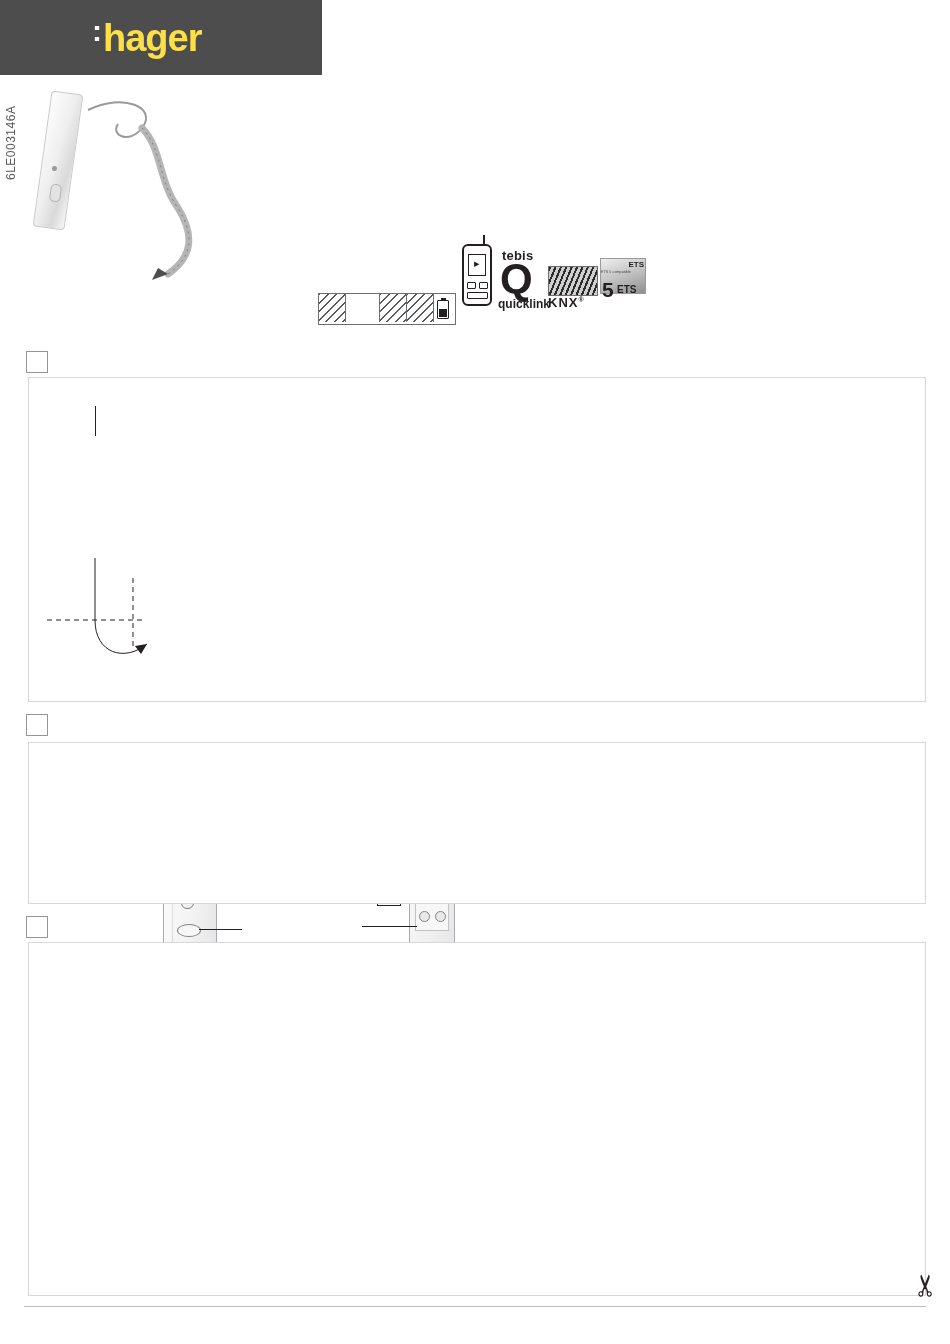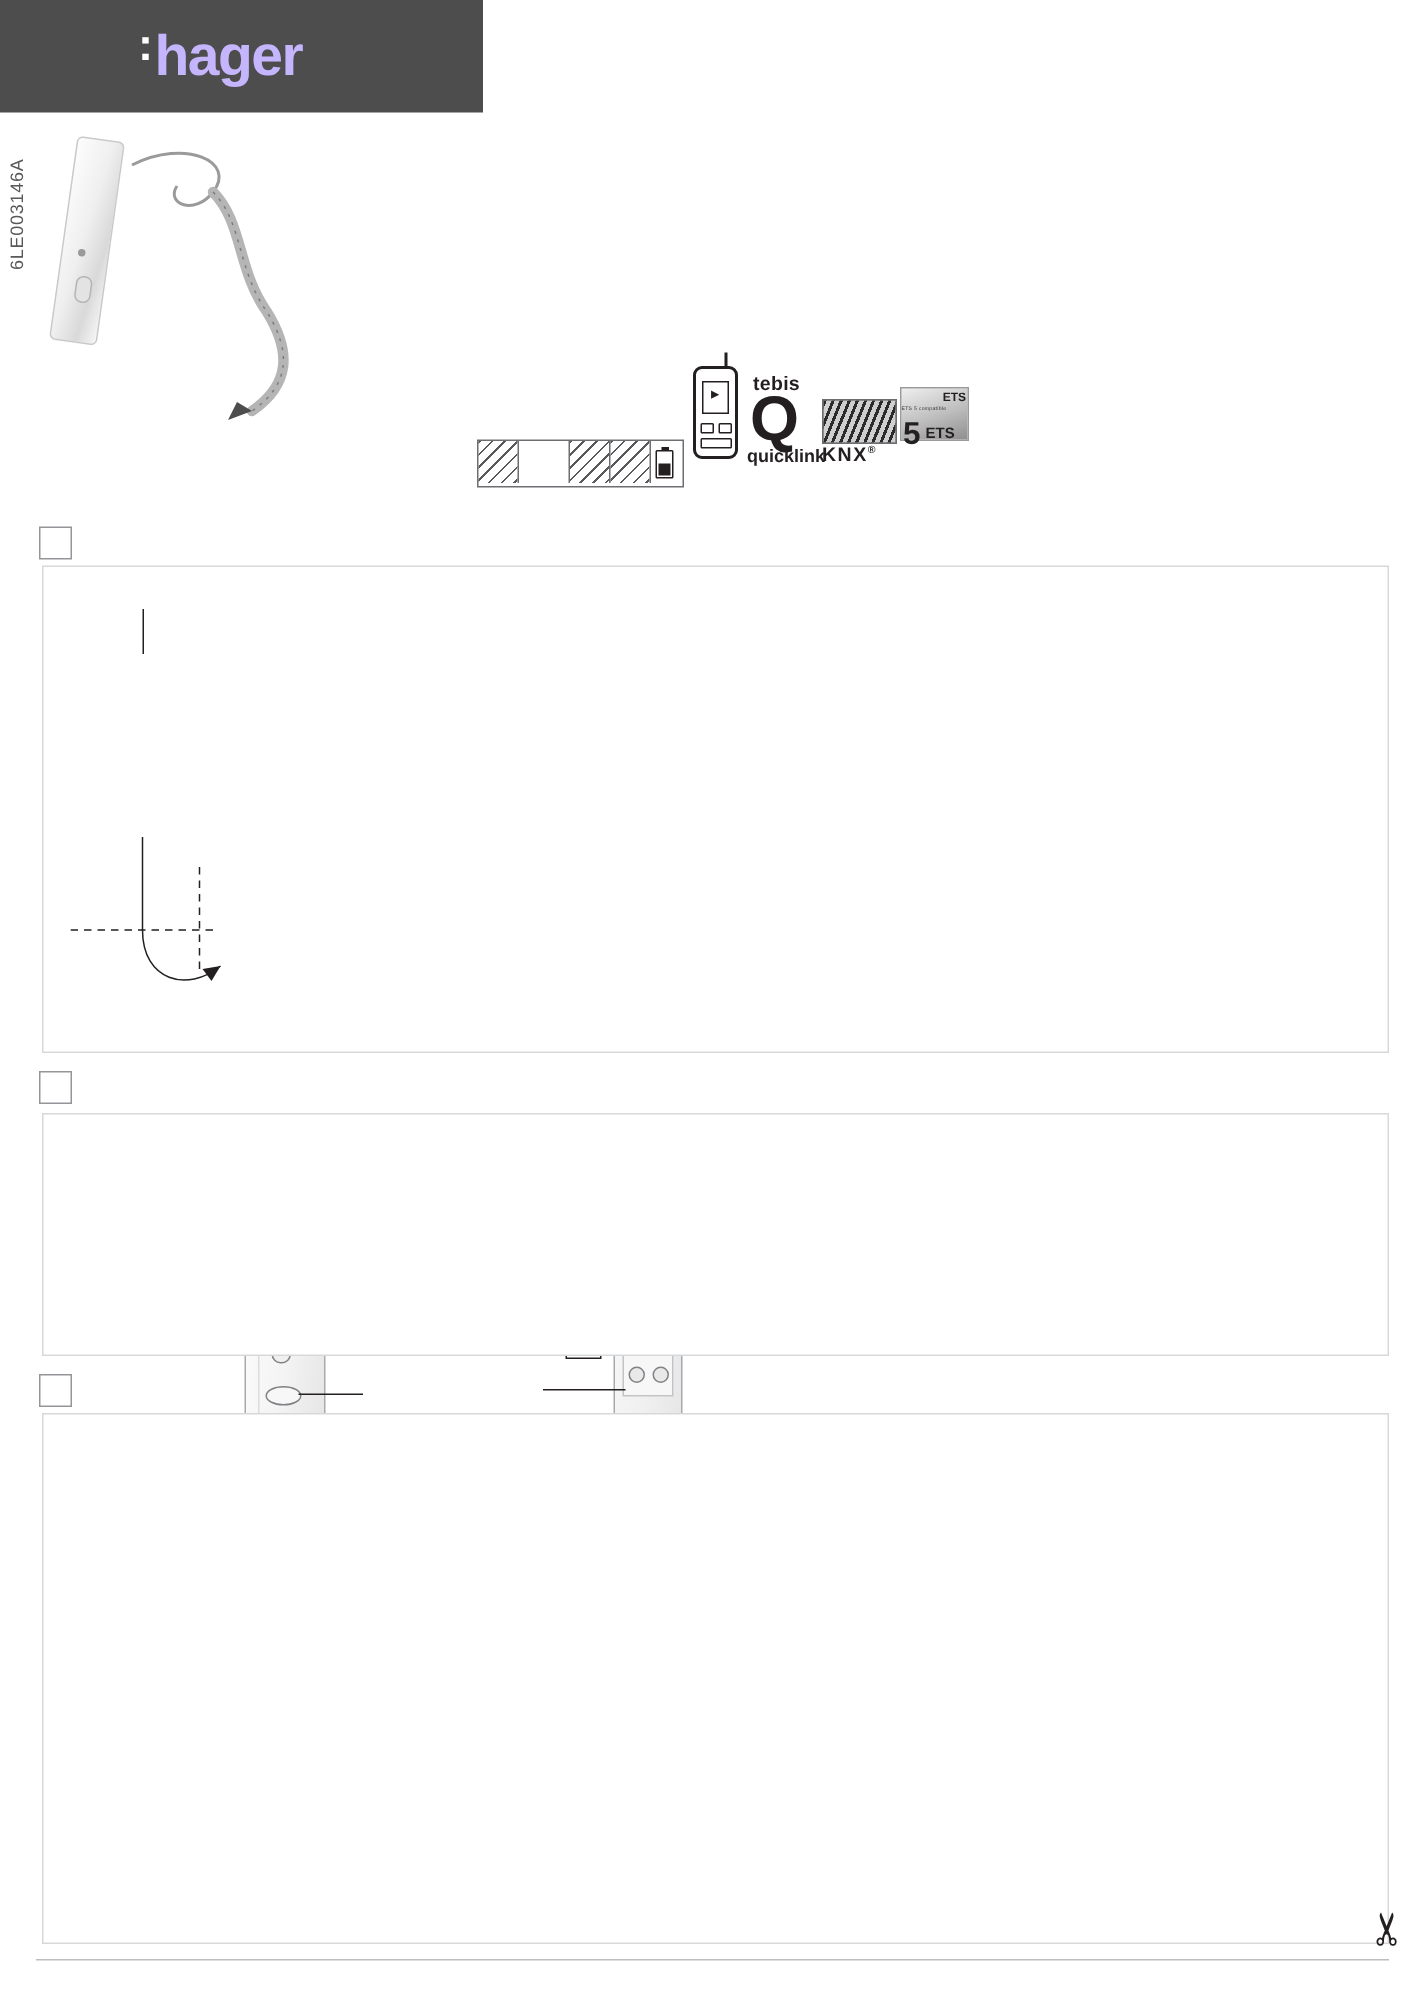--- a/index.html
+++ b/index.html
@@ -13,21 +13,21 @@
   }
   .page{position:relative;width:950px;height:1344px;}
 
   
   .brand-block{
     position:absolute;left:0;top:0;width:322px;height:75px;
     background:#4d4d4d;
   }
   .brand-text{
     position:absolute;left:103px;top:17px;
-    color:#c4b5fd;font-size:38px;font-weight:bold;letter-spacing:-1px;
+    color:#fde047;font-size:38px;font-weight:bold;letter-spacing:-1px;
     font-family:"Liberation Sans", sans-serif;
   }
   .ref-vertical{
     position:absolute;left:4px;top:180px;
     transform:rotate(-90deg);transform-origin:left top;
     font-size:12px;color:#58595b;letter-spacing:.5px;white-space:nowrap;
   }
 
   
   .product-photo{position:absolute;left:38px;top:88px;width:200px;height:200px;}

